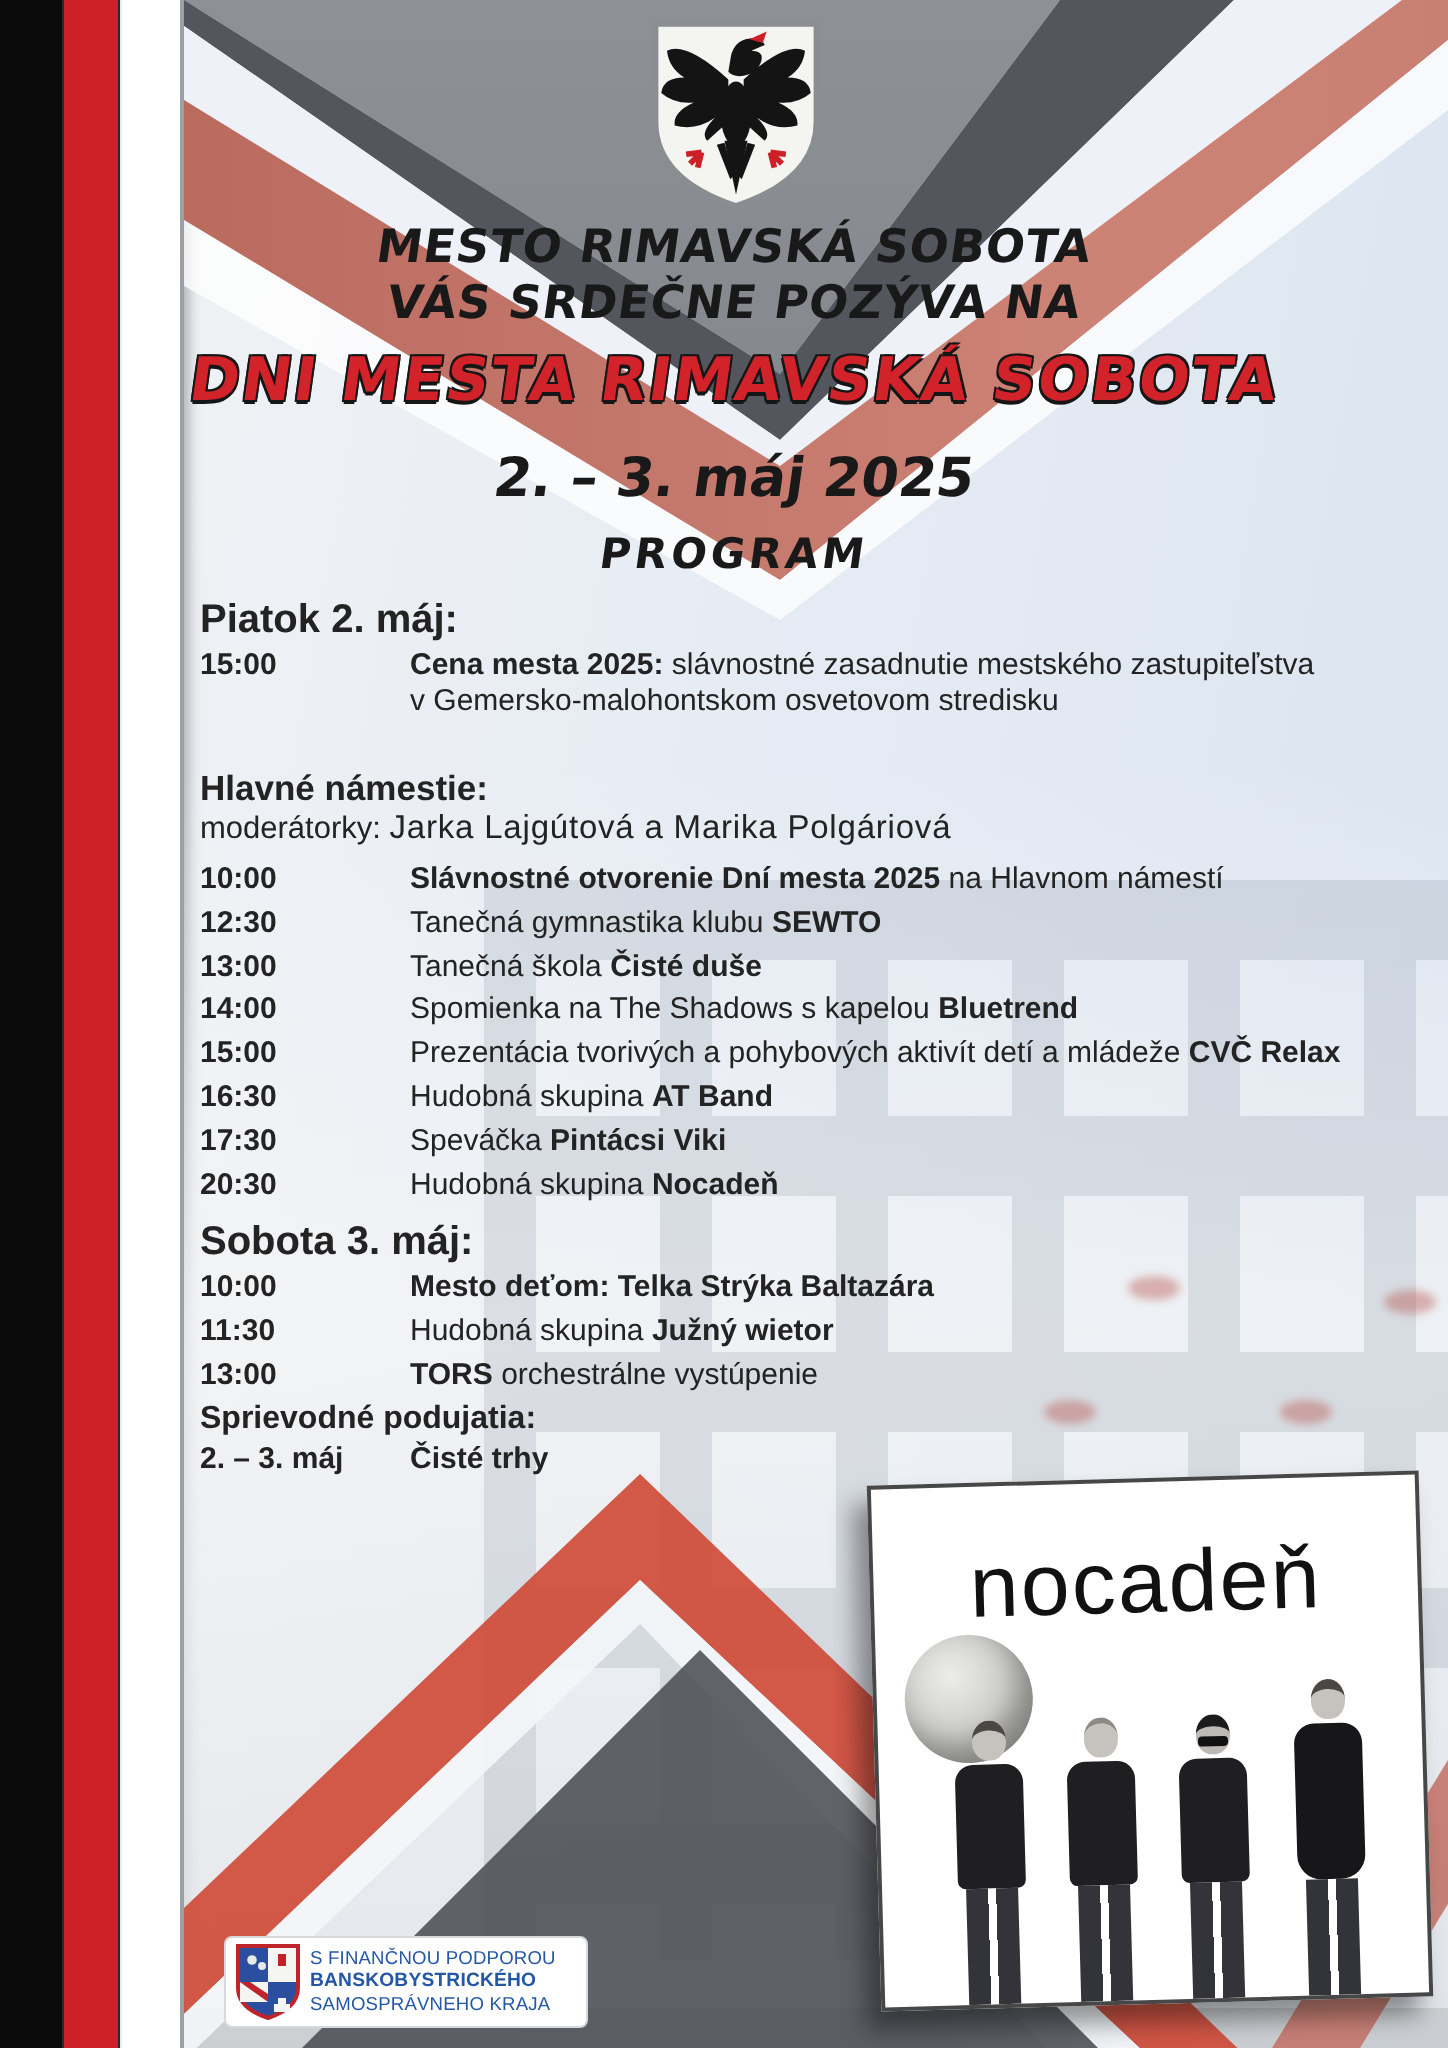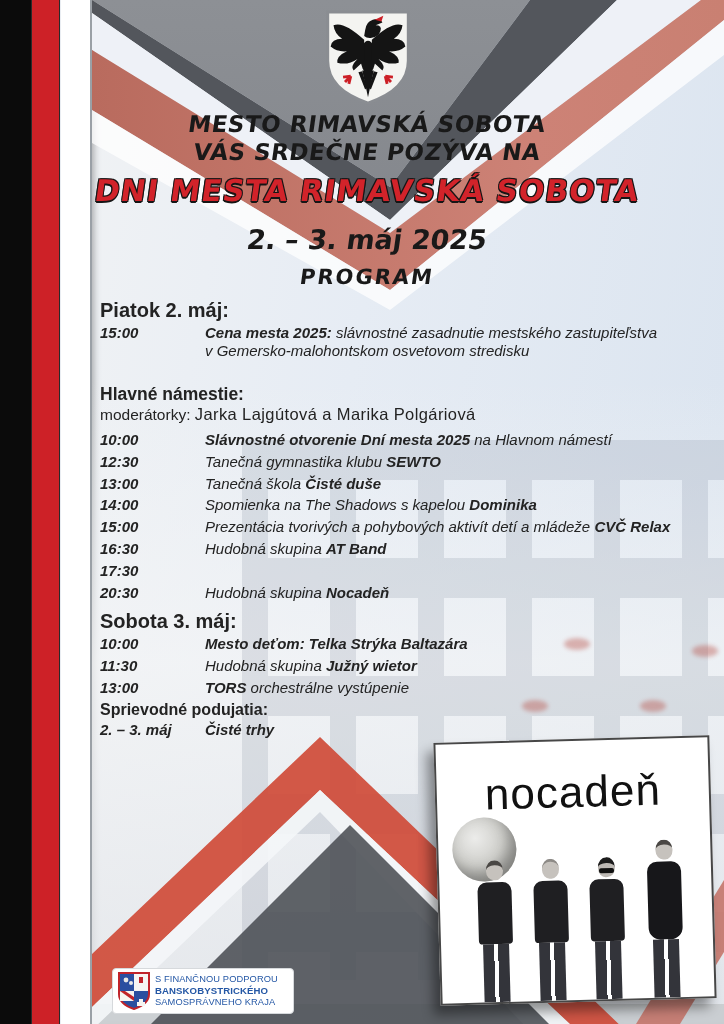--- a/index.html
+++ b/index.html
@@ -56,21 +56,21 @@
   .dates{font-size:27px;color:#191919;margin-top:16px;}
   .program-label{font-size:21px;letter-spacing:2px;color:#191919;margin-top:10px;}
 
   
   .content{position:absolute;left:8px;top:298px;width:618px;z-index:5;color:#232323;}
   .day-h{font-size:20px;font-weight:bold;line-height:24px;}
   .venue-h{font-size:17.5px;font-weight:bold;line-height:21px;}
   .mods{font-size:15.5px;font-weight:normal;line-height:19px;}
   .mods .names{font-size:16.5px;letter-spacing:.4px;}
   .rows{margin:0;}
-  .p-row{display:flex;font-size:15px;font-style:italic;}
+  .p-row{display:flex;font-size:15px;}
   .p-row .tm{flex:0 0 105px;font-weight:bold;}
   .p-row .dsc{flex:1;}
   .p-row .b{font-weight:bold;}
   .rows.tight .p-row{line-height:18px;}
   .rows.wide  .p-row{line-height:21.8px;}
   .rows.sat   .p-row{line-height:22px;}
   .rows.side  .p-row{line-height:20px;}
   .gap24{height:24px;} .gap6{height:6px;} .gap5{height:5px;} .gap2{height:2px;}
 
   
@@ -182,32 +182,33 @@
           <div class="p-row">
             <span class="tm">12:30</span>
             <span class="dsc"><span>Tanečná gymnastika klubu </span><span class="b">SEWTO</span></span>
           </div>
           <div class="p-row">
             <span class="tm">13:00</span>
             <span class="dsc"><span>Tanečná škola </span><span class="b">Čisté duše</span></span>
           </div>
           <div class="p-row">
             <span class="tm">14:00</span>
-            <span class="dsc"><span>Spomienka na The Shadows s kapelou </span><span class="b">Dominika</span></span>
+            <span class="dsc"><span>Spomienka na The Shadows s kapelou </span><span class="b">Bluetrend</span></span>
           </div>
           <div class="p-row">
             <span class="tm">15:00</span>
             <span class="dsc"><span>Prezentácia tvorivých a pohybových aktivít detí a mládeže </span><span class="b">CVČ Relax</span></span>
           </div>
           <div class="p-row">
             <span class="tm">16:30</span>
             <span class="dsc"><span>Hudobná skupina </span><span class="b">AT Band</span></span>
           </div>
           <div class="p-row">
             <span class="tm">17:30</span>
+            <span class="dsc"><span>Speváčka </span><span class="b">Pintácsi Viki</span></span>
           </div>
           <div class="p-row">
             <span class="tm">20:30</span>
             <span class="dsc"><span>Hudobná skupina </span><span class="b">Nocadeň</span></span>
           </div>
         </div>
       <div class="gap6"></div>
       <div class="day-h">Sobota 3. máj:</div>
       <div class="rows sat">
           <div class="p-row">

